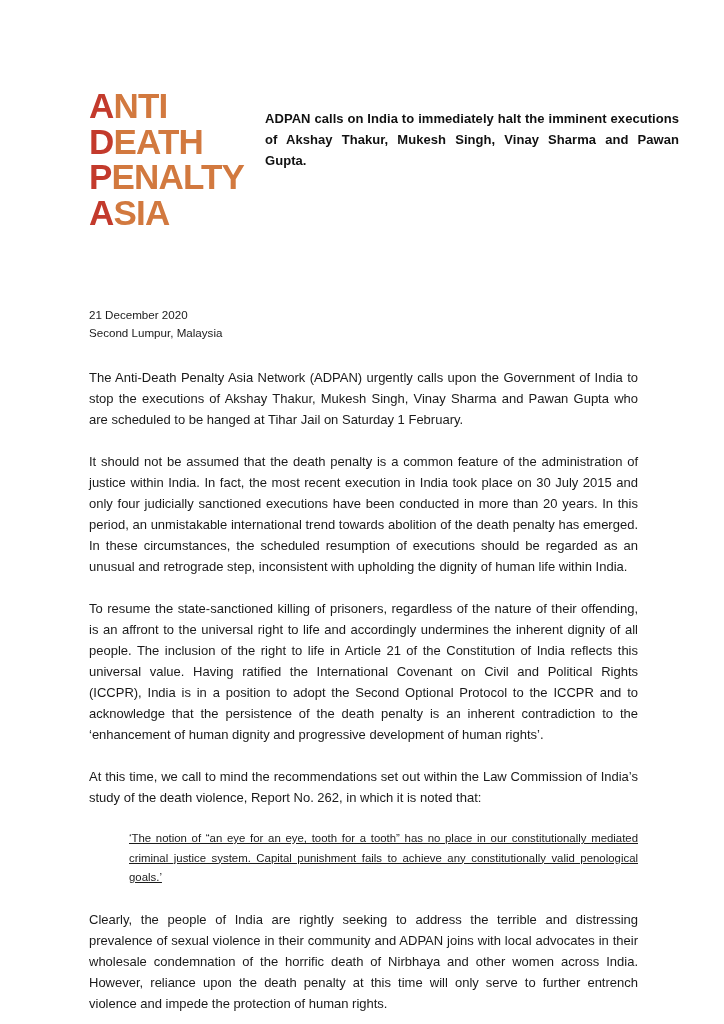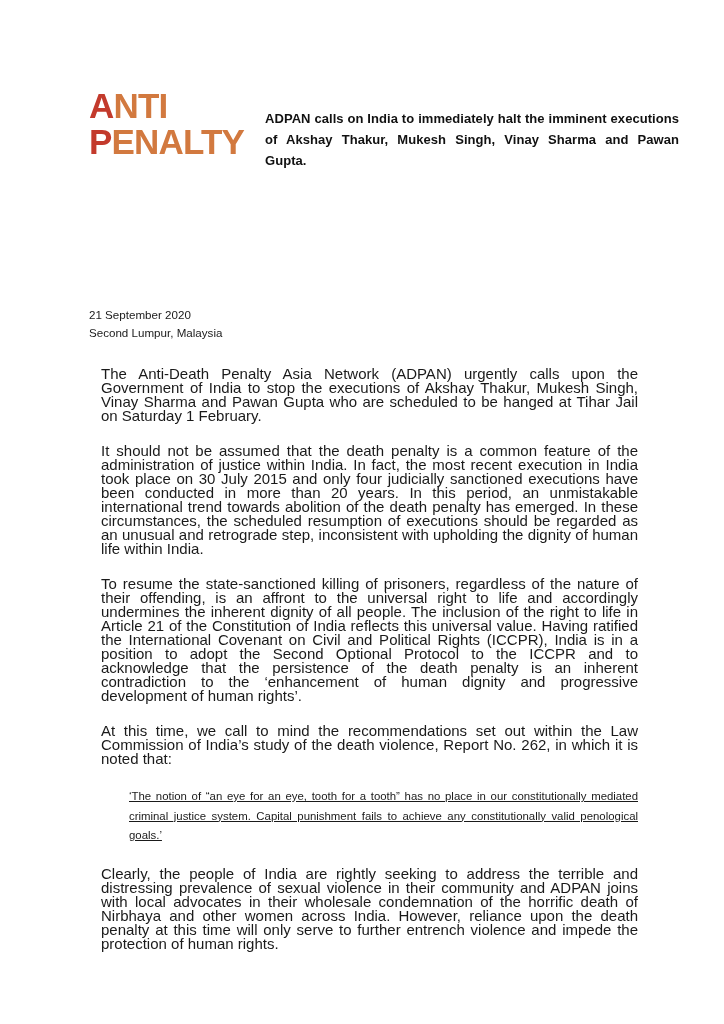--- a/index.html
+++ b/index.html
@@ -81,25 +81,25 @@
 
   .dateline {
     font-size: 11.6px;
     line-height: 17.5px;
     color: #1a1a1a;
     margin: 0 0 0 0;
   }
   .dateline div { white-space: nowrap; }
 
   p.para {
-    font-size: 15px;
-    line-height: 14px;
+    font-size: 13px;
+    line-height: 21px;
     text-align: justify;
     text-align-last: left;
-    margin: 21px 0 0 12px;
+    margin: 21px 0 0 0;
     color: #1a1a1a;
     hyphens: none;
   }
   p.para.first { margin-top: 26px; }
 
   blockquote.quote {
     margin: 21px 4px 0 40px;
     width: 509px;
     font-size: 11.4px;
     line-height: 19.6px;
@@ -111,31 +111,33 @@
 </style>
 </head>
 <body>
 
 <div class="page">
 
   <div class="header">
 
     <div class="logo">
       <span class="logo-row"><span class="lead">A</span><span class="rest">NTI</span></span>
+      <span class="logo-row"><span class="lead">D</span><span class="rest">EATH</span></span>
       <span class="logo-row"><span class="lead">P</span><span class="rest">ENALTY</span></span>
+      <span class="logo-row"><span class="lead">A</span><span class="rest">SIA</span></span>
     </div>
 
     <div class="headline">ADPAN calls on India to immediately halt the imminent executions of Akshay Thakur, Mukesh Singh, Vinay Sharma and Pawan Gupta.</div>
 
   </div>
 
   <div class="body-col">
 
     <div class="dateline">
-      <div>21 September 2020</div>
+      <div>21 December 2020</div>
       <div>Second Lumpur, Malaysia</div>
     </div>
 
     <p class="para first">The Anti-Death Penalty Asia Network (ADPAN) urgently calls upon the Government of India to stop the executions of Akshay Thakur, Mukesh Singh, Vinay Sharma and Pawan Gupta who are scheduled to be hanged at Tihar Jail on Saturday 1 February.</p>
     <p class="para">It should not be assumed that the death penalty is a common feature of the administration of justice within India. In fact, the most recent execution in India took place on 30 July 2015 and only four judicially sanctioned executions have been conducted in more than 20 years. In this period, an unmistakable international trend towards abolition of the death penalty has emerged. In these circumstances, the scheduled resumption of executions should be regarded as an unusual and retrograde step, inconsistent with upholding the dignity of human life within India.</p>
     <p class="para">To resume the state-sanctioned killing of prisoners, regardless of the nature of their offending, is an affront to the universal right to life and accordingly undermines the inherent dignity of all people. The inclusion of the right to life in Article 21 of the Constitution of India reflects this universal value. Having ratified the International Covenant on Civil and Political Rights (ICCPR), India is in a position to adopt the Second Optional Protocol to the ICCPR and to acknowledge that the persistence of the death penalty is an inherent contradiction to the ‘enhancement of human dignity and progressive development of human rights’.</p>
     <p class="para">At this time, we call to mind the recommendations set out within the Law Commission of India’s study of the death violence, Report No. 262, in which it is noted that:</p>
 
     <blockquote class="quote">‘The notion of “an eye for an eye, tooth for a tooth” has no place in our constitutionally mediated criminal justice system. Capital punishment fails to achieve any constitutionally valid penological goals.’</blockquote>
 

